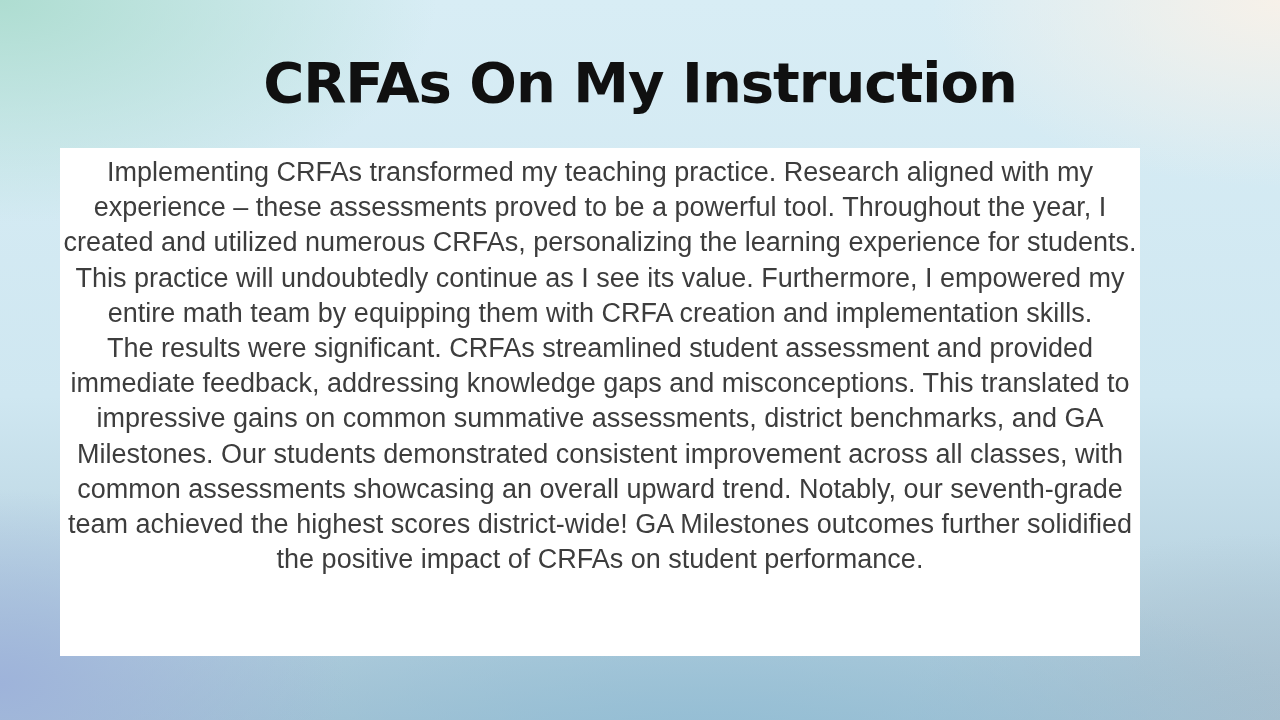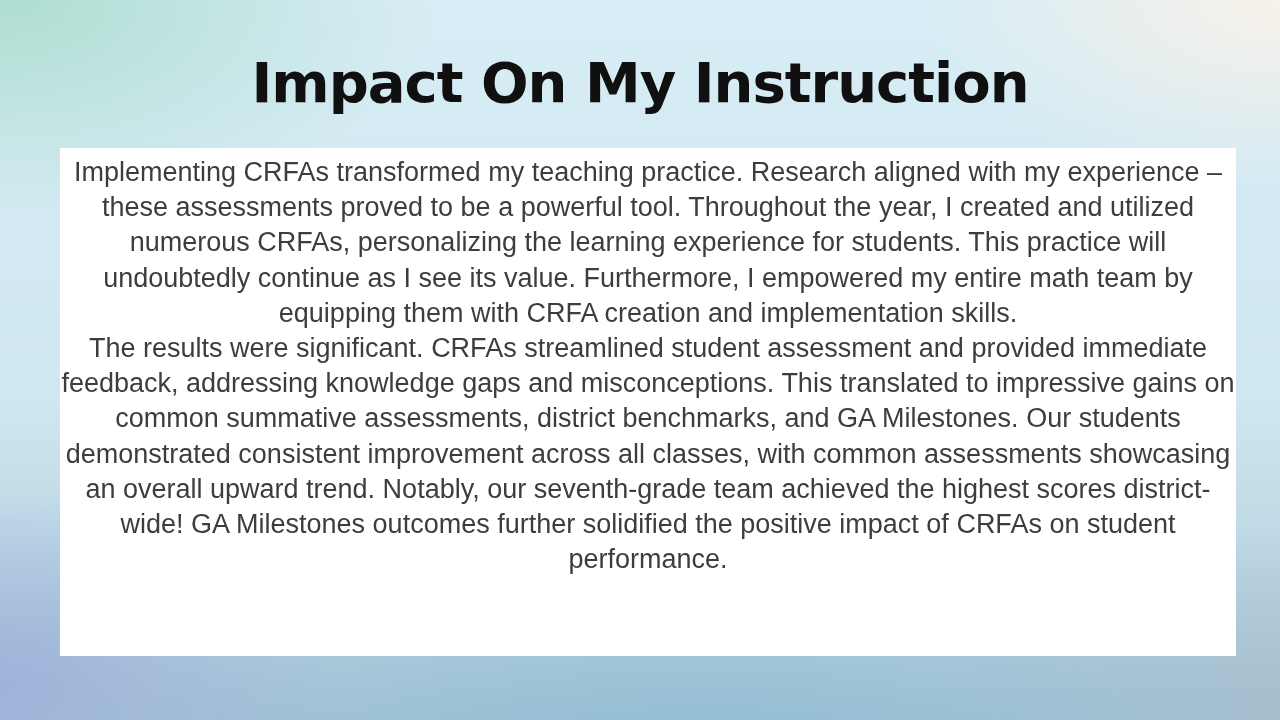--- a/index.html
+++ b/index.html
@@ -32,40 +32,40 @@
     font-family: "DejaVu Sans", sans-serif;
     font-weight: 800;
     font-size: 56px;
     letter-spacing: -1px;
     color: #101010;
   }
   .text-panel {
     position: absolute;
     left: 60px;
     top: 148px;
-    width: 1176px;
+    width: 1080px;
     height: 508px;
     background: #ffffff;
     box-sizing: border-box;
     padding: 7px 0;
   }
   .body-text {
     margin: 0;
     text-align: center;
     color: #3d3d3d;
     font-size: 27px;
     line-height: 35.2px;
     font-weight: 400;
   }
   .body-text + .body-text {
   }
 </style>
 </head>
 <body>
 
 <div class="slide">
-  <h1 class="slide-title">Impact On My Instruction</h1>
+  <h1 class="slide-title">CRFAs On My Instruction</h1>
 
   <div class="text-panel">
     <p class="body-text">Implementing CRFAs transformed my teaching practice. Research aligned with my experience – these assessments proved to be a powerful tool. Throughout the year, I created and utilized numerous CRFAs, personalizing the learning experience for students. This practice will undoubtedly continue as I see its value. Furthermore, I empowered my entire math team by equipping them with CRFA creation and implementation skills.</p>
     <p class="body-text">The results were significant. CRFAs streamlined student assessment and provided immediate feedback, addressing knowledge gaps and misconceptions. This translated to impressive gains on common summative assessments, district benchmarks, and GA Milestones. Our students demonstrated consistent improvement across all classes, with common assessments showcasing an overall upward trend. Notably, our seventh-grade team achieved the highest scores district-wide! GA Milestones outcomes further solidified the positive impact of CRFAs on student performance.</p>
   </div>
 </div>
 
 </body></html>

